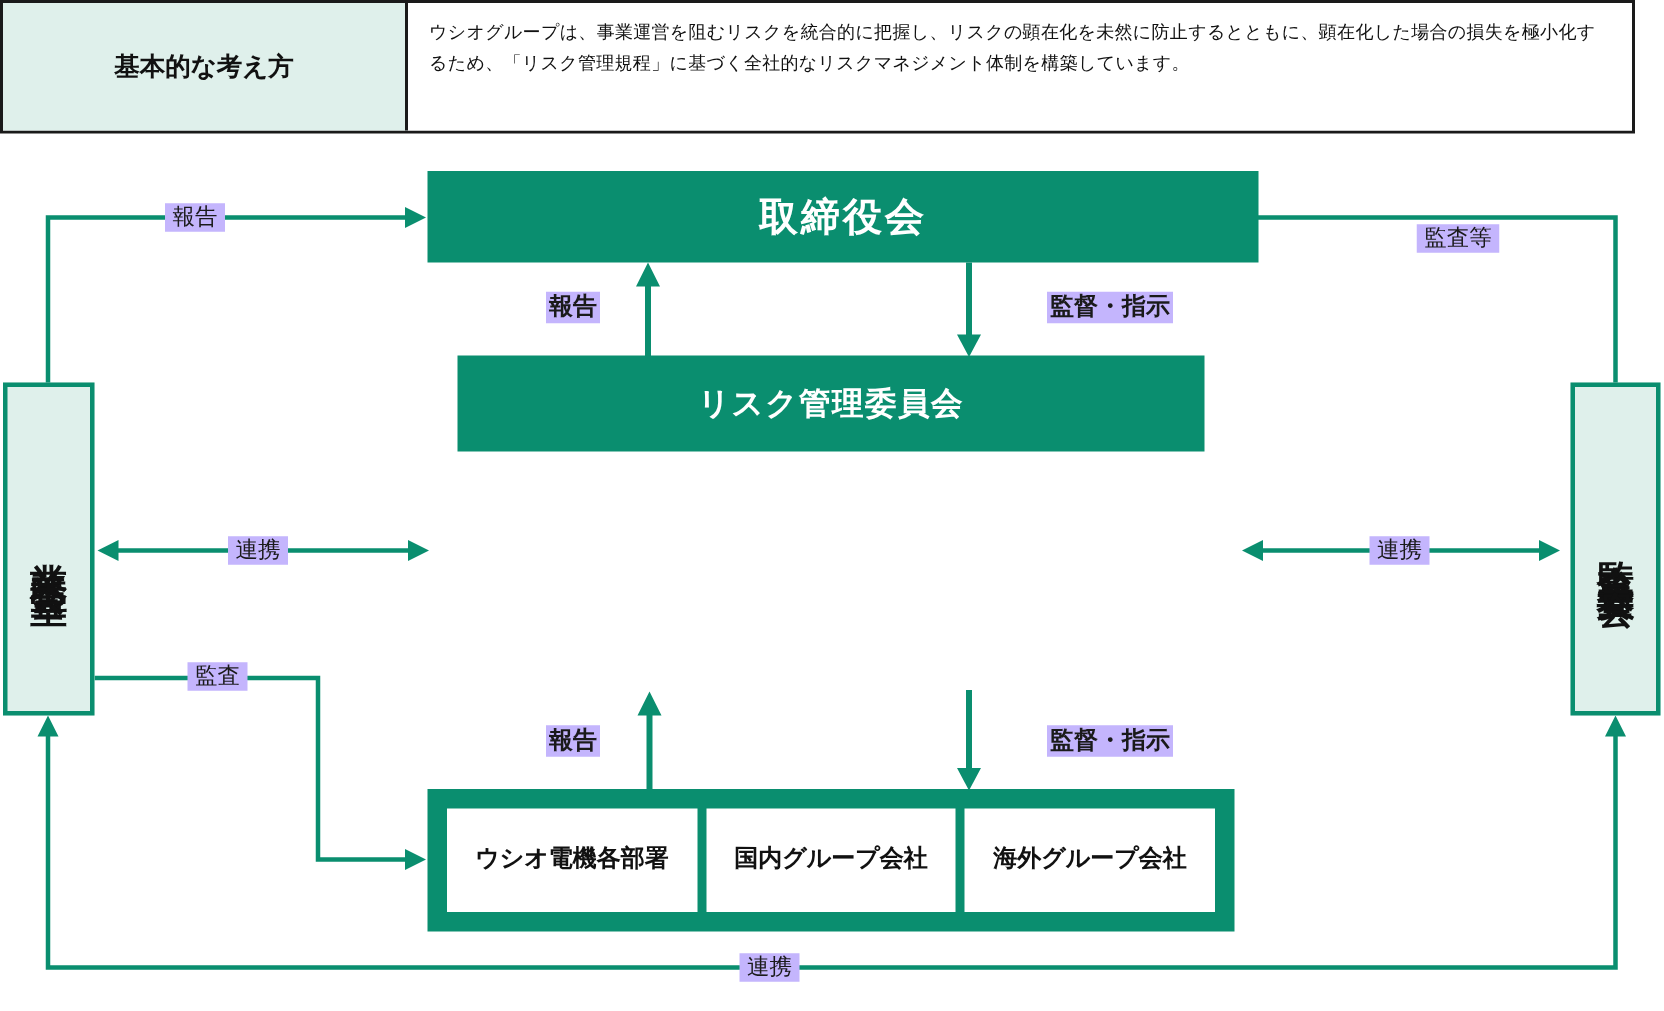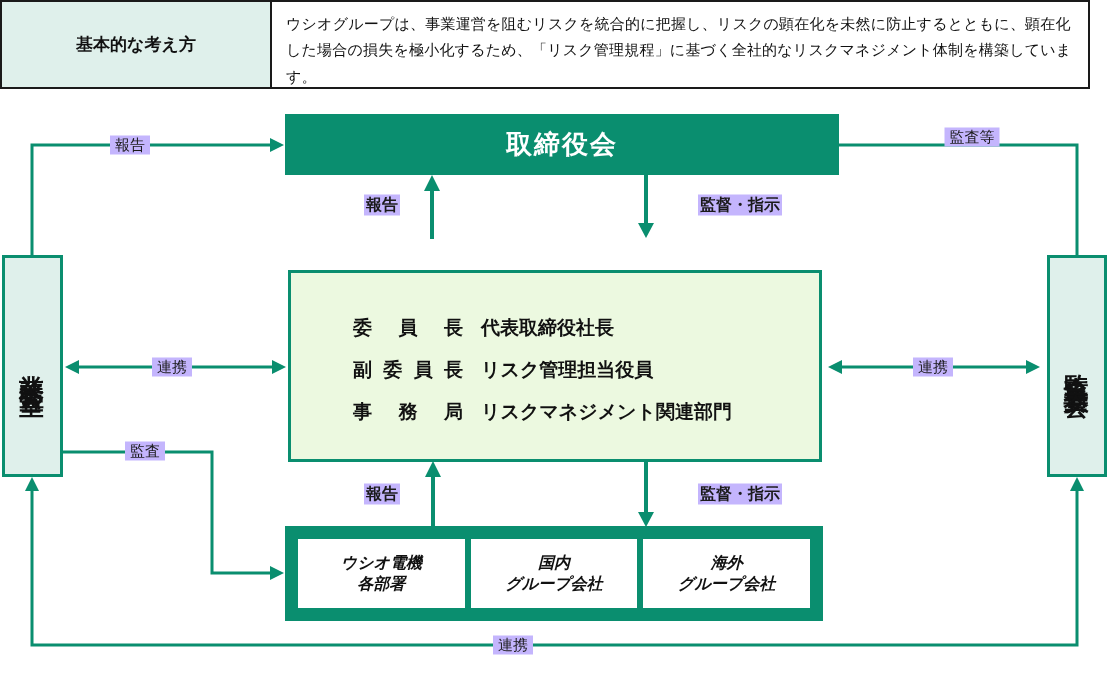--- a/index.html
+++ b/index.html
@@ -12,21 +12,21 @@
     position:absolute;left:0;top:0;width:1090px;height:89px;
     border:2px solid #1a1a1a;box-sizing:border-box;display:flex;
   }
   .intro-heading{
     width:270px;flex:0 0 270px;background:#dff0eb;border-right:2px solid #1a1a1a;
     display:flex;align-items:center;justify-content:center;
     font-size:17px;font-weight:bold;box-sizing:border-box;
   }
   .intro-body{
     flex:1;background:#fff;padding:9px 14px;box-sizing:border-box;
-    font-size:15px;line-height:1.76;letter-spacing:0.2px;
+    font-size:12px;line-height:1.76;letter-spacing:0.2px;
   }
   
   .abs{position:absolute;box-sizing:border-box;}
   .board{
     left:285px;top:114px;width:554px;height:61px;background:var(--green);
     color:#fff;font-size:26px;font-weight:bold;letter-spacing:2px;
     display:flex;align-items:center;justify-content:center;z-index:3;
   }
   .committee-header{
     left:305px;top:237px;width:498px;height:64px;background:var(--green);
@@ -38,44 +38,44 @@
     border:3px solid var(--green);z-index:2;
     padding:34px 0 0 62px;
   }
   .crow{height:42px;display:flex;align-items:center;font-size:19px;font-weight:bold;}
   .crow .role{width:110px;margin-right:18px;text-align:justify;text-align-last:justify;}
   .group-container{
     left:285px;top:526px;width:538px;height:95px;background:var(--green);
     display:flex;gap:6px;padding:13px;z-index:2;
   }
   .gbox{
-    flex:1;background:#fff;display:flex;flex-direction:column;
+    flex:1;background:#fff;display:flex;flex-direction:row;
     align-items:center;justify-content:center;
-    font-size:16px;font-weight:bold;line-height:1.3;text-align:center;font-style:italic;
+    font-size:16px;font-weight:bold;line-height:1.3;text-align:center;
   }
   .vbox{
     background:#dff0eb;border:3px solid var(--green);z-index:2;
     display:flex;align-items:center;justify-content:center;
     writing-mode:vertical-rl;text-orientation:upright;
     font-size:25px;font-weight:bold;letter-spacing:4px;
   }
   .vbox.left{left:2px;top:255px;width:61px;height:222px;}
   .vbox.right{left:1047px;top:255px;width:60px;height:222px;}
   
   .connectors{position:absolute;left:0;top:0;z-index:1;}
   .connectors path{fill:none;stroke:var(--green);}
   .connectors polygon{fill:var(--green);stroke:none;}
   
   .lbl{
     position:absolute;transform:translate(-50%,-50%);white-space:nowrap;
     background:#c4b5fd;padding:0 5px;font-size:15px;z-index:5;color:#1a1a1a;
   }
   .lbl.bold{font-size:16px;font-weight:bold;padding:0 2px;}
   .l-report-left{left:130px;top:145px;}
-  .l-audit-etc{left:972px;top:137px;}
+  .l-audit-etc{left:972px;top:159px;}
   .l-report-top{left:382px;top:205px;}
   .l-supervise-top{left:740px;top:205px;}
   .l-coop-left{left:172px;top:367px;}
   .l-coop-right{left:933px;top:367px;}
   .l-audit{left:145px;top:451px;text-align:right;}
   .l-report-mid{left:382px;top:494px;}
   .l-supervise-mid{left:740px;top:494px;}
   .l-coop-bottom{left:513px;top:645px;}
   :root{--green:#0a8e6f;}
 </style>
@@ -140,35 +140,22 @@
 
     <g>
       <path d="M32 490 V645 H1077 V490" stroke-width="3"></path>
       <polygon points="32,477 25,491 39,491"></polygon>
       <polygon points="1077,477 1070,491 1084,491"></polygon>
     </g>
   </svg>
 
   <div class="abs board">取締役会</div>
 
+  <div class="abs committee-header">リスク管理委員会</div>
 
-  <div class="abs committee-body">
-    <div class="crow">
-      <span class="role">委員長</span>
-      <span class="val">代表取締役社長</span>
-    </div>
-    <div class="crow">
-      <span class="role">副委員長</span>
-      <span class="val">リスク管理担当役員</span>
-    </div>
-    <div class="crow">
-      <span class="role">事務局</span>
-      <span class="val">リスクマネジメント関連部門</span>
-    </div>
-  </div>
 
   <div class="abs group-container">
     <div class="gbox">
       <span>ウシオ電機</span>
       <span>各部署</span>
     </div>
     <div class="gbox">
       <span>国内</span>
       <span>グループ会社</span>
     </div>

